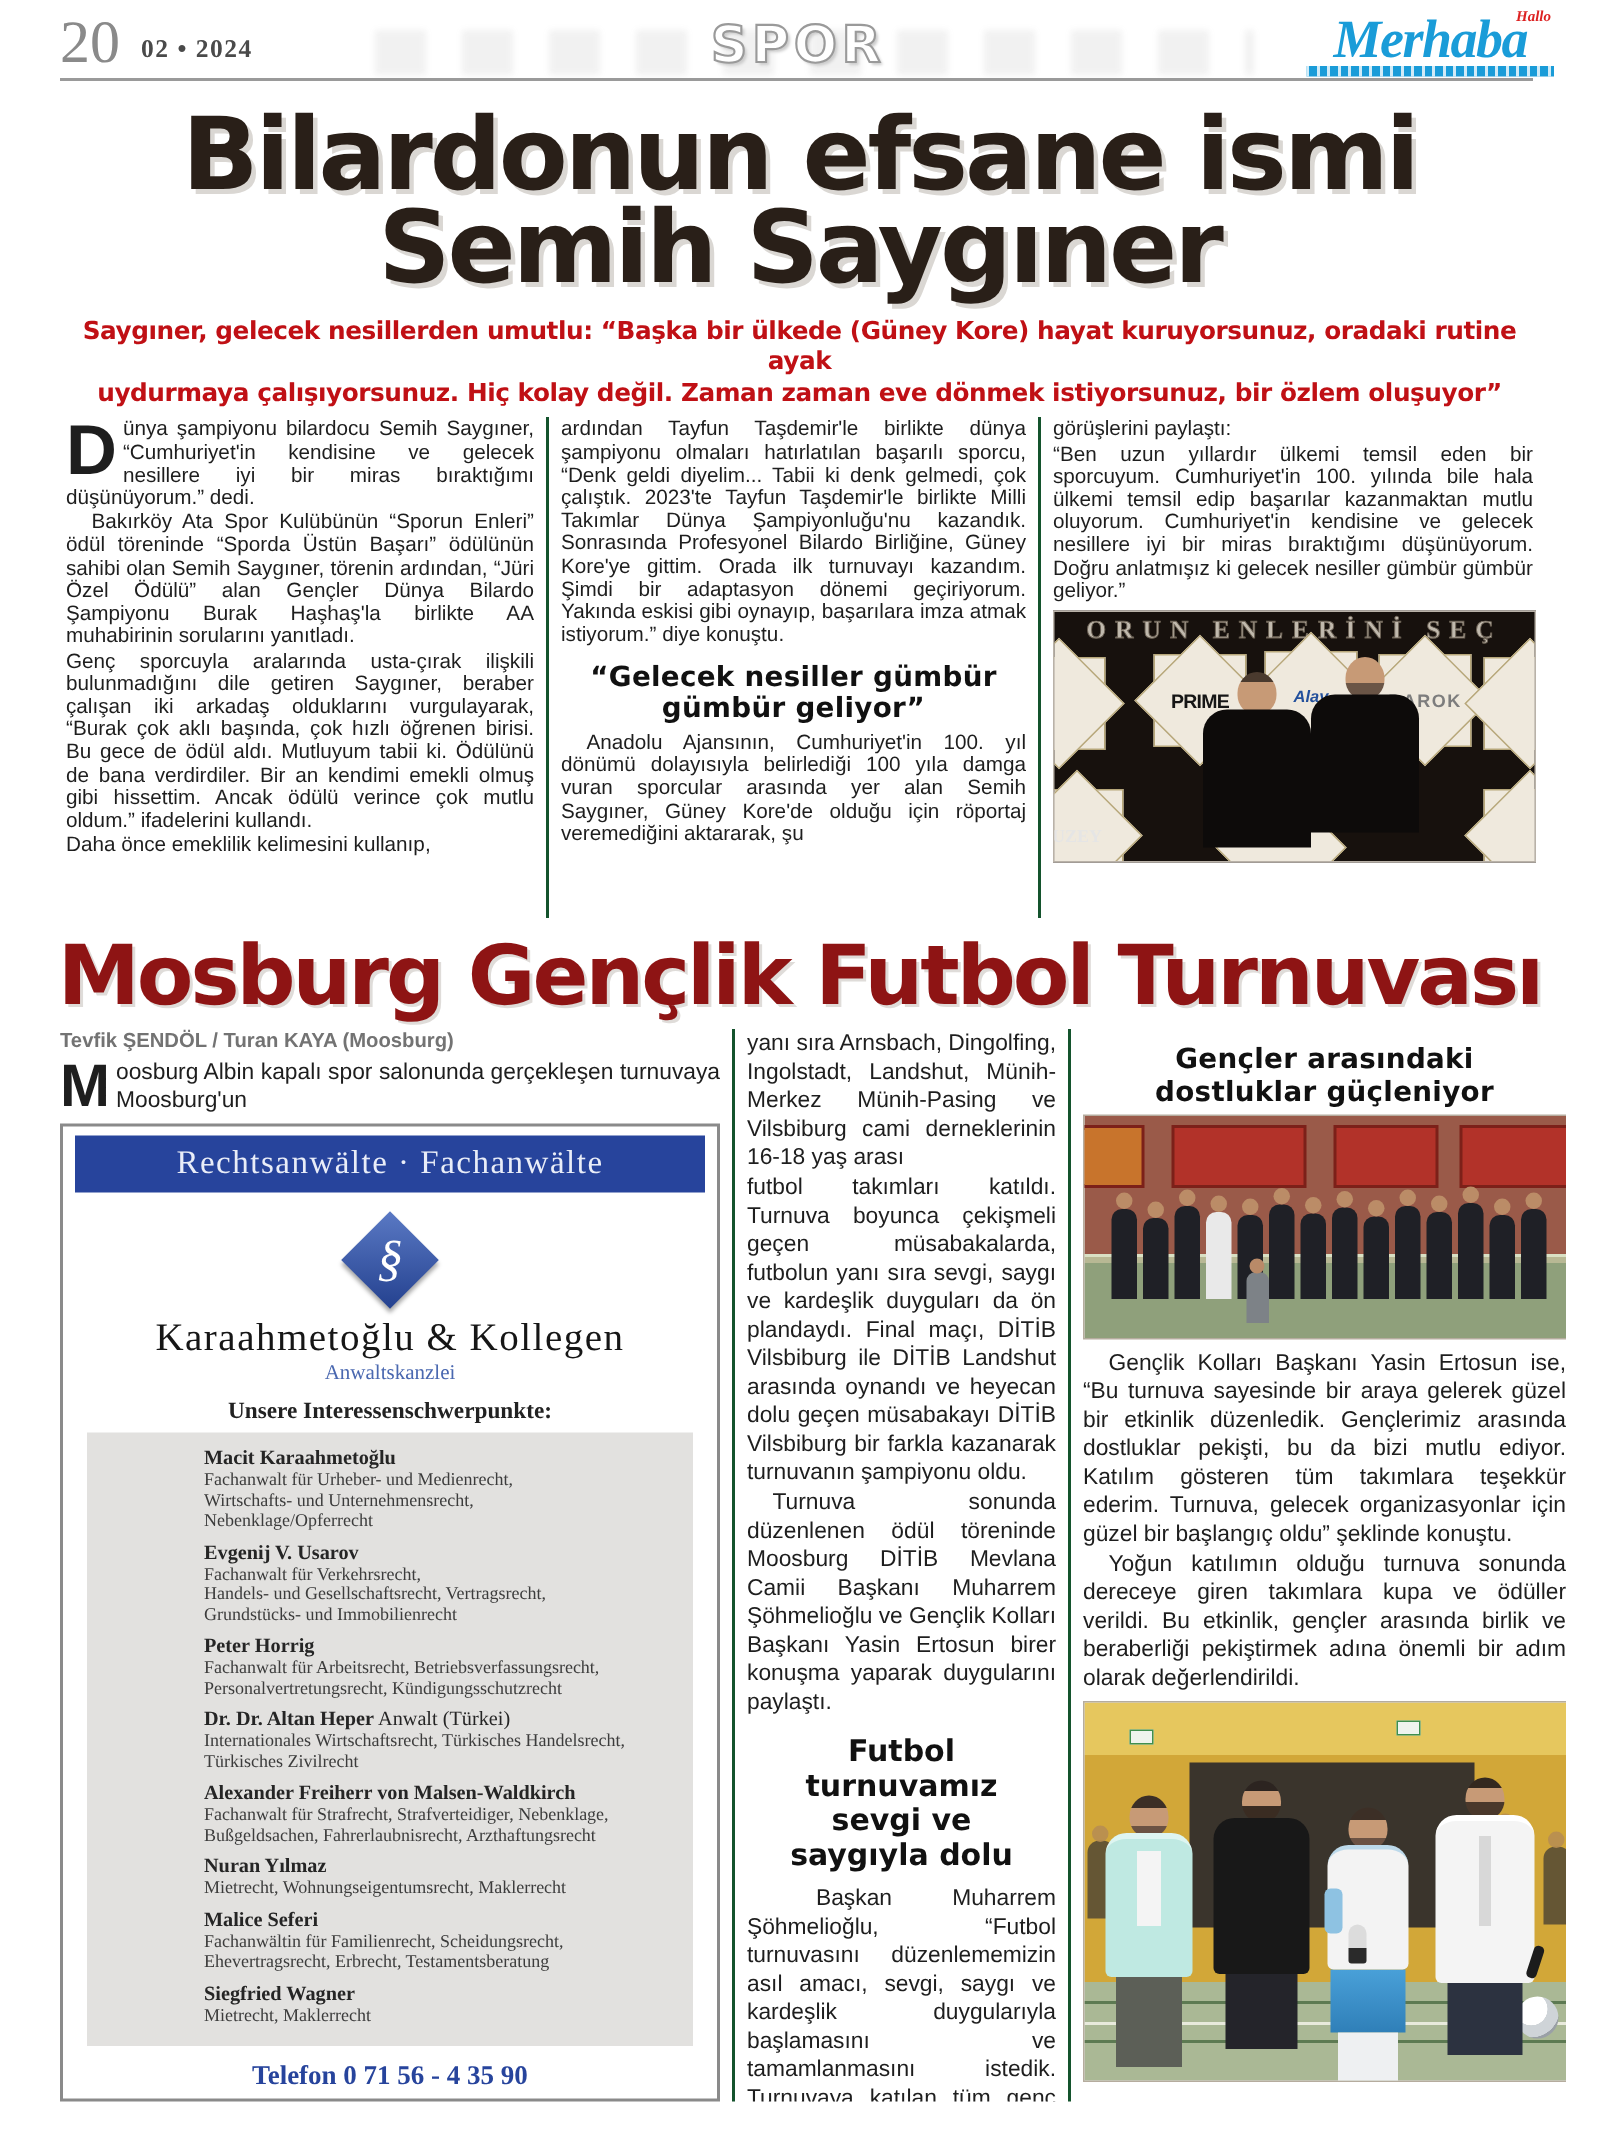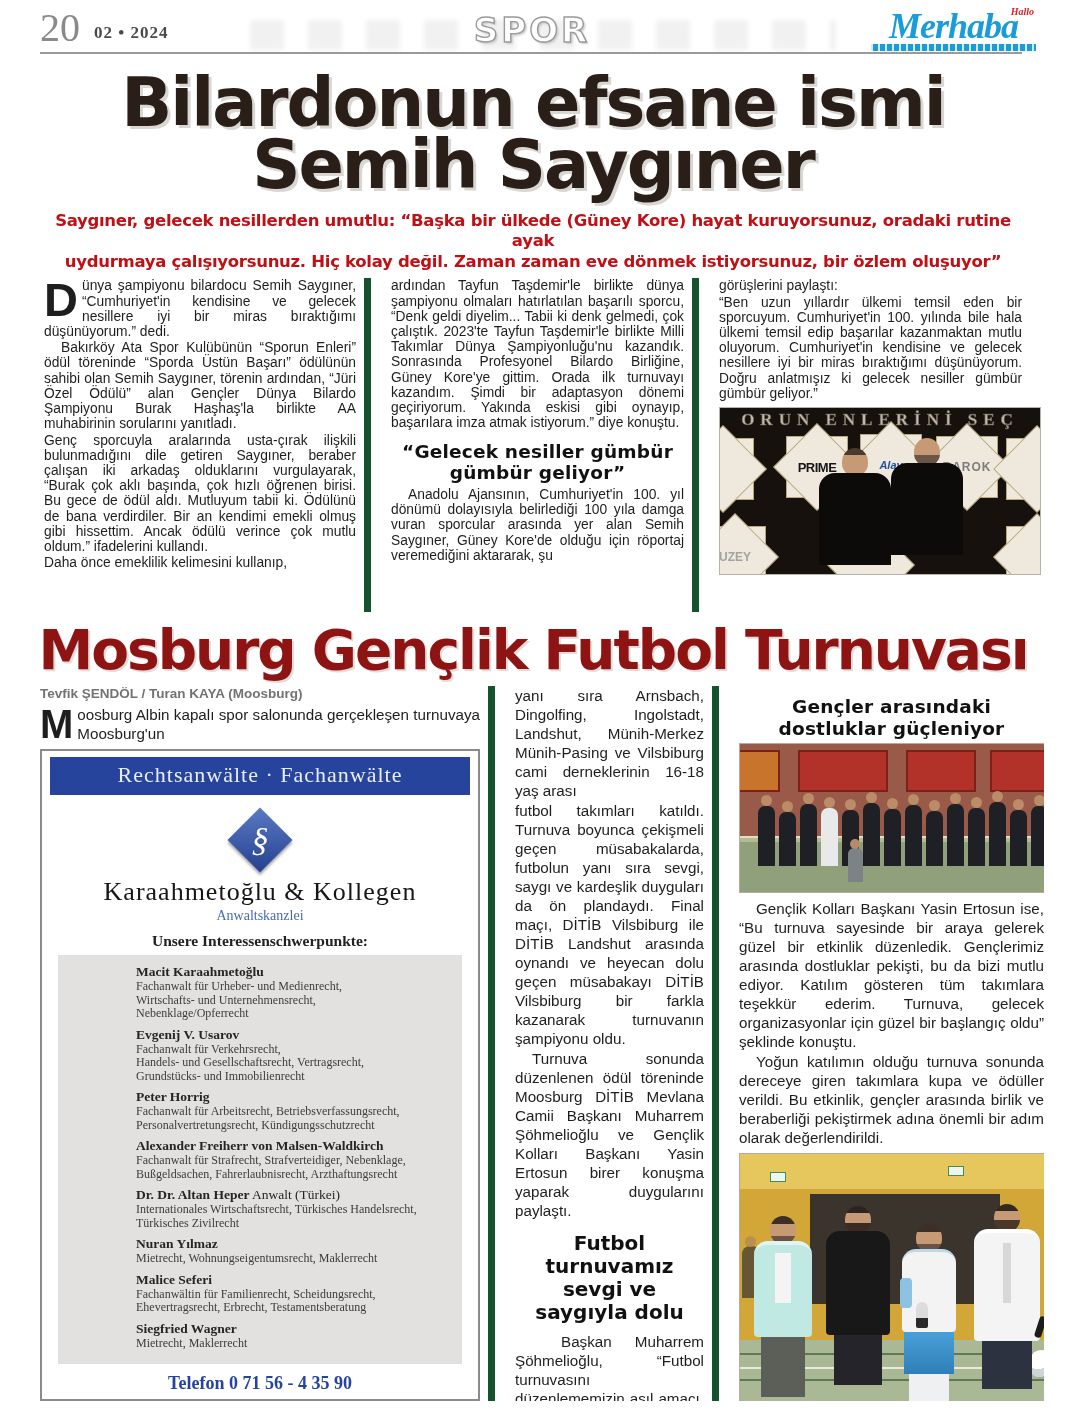--- a/index.html
+++ b/index.html
@@ -24,21 +24,21 @@
               font-size:36px;line-height:40px;color:#1a9cd8;letter-spacing:-1px;}
   .brand-bar{height:7px;background:#1a9cd8;margin-top:-2px;
              background-image:repeating-linear-gradient(90deg,rgba(255,255,255,.8) 0 2px,rgba(255,255,255,0) 2px 7px);}
   
   .h1{margin:14px 30px 0;text-align:center;font-family:"DejaVu Sans",sans-serif;font-weight:bold;
       font-size:67px;line-height:.93;letter-spacing:-2px;color:#291f18;
       text-shadow:3px 3px 0 rgba(150,140,128,.35);}
   .red-sub{margin:14px 40px 6px;text-align:center;font-weight:bold;font-size:16.5px;line-height:1.25;
       color:#c01015;font-family:"DejaVu Sans",sans-serif;letter-spacing:-.3px;}
   .cols3{display:grid;grid-template-columns:312px 320px 330px;gap:8px;padding:0 44px;height:334px;overflow:hidden;}
-  .rule{border-left:7px solid #14532d;padding-left:20px;}
+  .rule{border-left:2px solid #14532d;padding-left:8px;}
   .body{margin:0 0 1px;font-size:13.8px;line-height:15.2px;text-align:justify;color:#1e1e1e;}
   .indent{text-indent:17px;}
   .dropcap{float:left;font-size:47px;line-height:40px;font-weight:bold;padding:2px 4px 0 0;color:#1e1e1e;}
   .dropcap.m{font-size:40px;line-height:34px;}
   .inhead{margin:10px 0 4px;text-align:center;font-family:"DejaVu Sans",sans-serif;font-weight:bold;
           font-size:18.5px;line-height:1.15;color:#111;letter-spacing:.2px;}
   
   .photo1{position:relative;width:320px;height:166px;margin-top:6px;background:#17110d;
           border:1px solid #b9b2a8;overflow:hidden;}
   .p1-banner{position:absolute;top:2px;left:0;right:0;text-align:center;font-family:"Liberation Serif",serif;
@@ -46,21 +46,21 @@
           -webkit-text-stroke:.6px #6b6154;}
   .star{position:absolute;width:62px;height:62px;}
   .star::before,.star::after{content:"";position:absolute;inset:0;background:#efe9dd;border:1px solid #b7a77a;}
   .star::after{transform:rotate(45deg);}
   .star span{position:absolute;inset:0;display:flex;align-items:center;justify-content:center;
           z-index:2;font-weight:bold;}
   .s1{left:-28px;top:30px;}
   .s2{left:66px;top:28px;}  .s2 span{font-size:13px;color:#161616;letter-spacing:-.5px;}
   .s3{left:140px;top:26px;} .s3 span{font-size:11px;color:#23509c;font-style:italic;}
   .s4{left:216px;top:28px;} .s4 span{font-size:12px;color:#7d7d7d;letter-spacing:1px;}
-  .s5{left:-16px;top:118px;} .s5 span{font-size:12px;color:#a3a3a3;}
+  .s5{left:-16px;top:118px;} .s5 span{font-size:12px;color:#e5e5e5;font-family:Liberation Serif, serif;}
   .s6{left:286px;top:30px;} .s7{left:286px;top:118px;} .s8{left:120px;top:126px;}
   .person{position:absolute;width:78px;z-index:3;}
   .p-head{width:26px;height:28px;margin:0 auto;border-radius:50% 50% 45% 45%;
           background:linear-gradient(#4a3a2e 24%,#c79a76 24%);}
   .p-head.bald{background:linear-gradient(#c79a76 62%,#6a5546 62%);}
   .p-torso{width:72px;height:92px;margin:-3px auto 0;border-radius:16px 16px 0 0;background:#0d0b0a;}
   .pA{left:96px;top:40px;} .pB{left:168px;top:30px;}
   
   .h2{margin:6px 20px 2px;text-align:center;font-family:"DejaVu Sans",sans-serif;font-weight:bold;
       font-size:55px;letter-spacing:-2px;color:#8e1414;text-shadow:2px 2px 0 rgba(150,140,128,.3);}
@@ -246,28 +246,28 @@
                 <div class="ad-desc">Fachanwalt für Verkehrsrecht,
 Handels- und Gesellschaftsrecht, Vertragsrecht,
 Grundstücks- und Immobilienrecht</div>
               </div>
             <div class="ad-entry">
                 <div class="ad-name"><span>Peter Horrig</span><span class="sfx"></span></div>
                 <div class="ad-desc">Fachanwalt für Arbeitsrecht, Betriebsverfassungsrecht,
 Personalvertretungsrecht, Kündigungsschutzrecht</div>
               </div>
             <div class="ad-entry">
+                <div class="ad-name"><span>Dr. Dr. Altan Heper</span><span class="sfx"> Anwalt (Türkei)</span></div>
+                <div class="ad-desc">Internationales Wirtschaftsrecht, Türkisches Handelsrecht,
+Türkisches Zivilrecht</div>
+              </div>
+            <div class="ad-entry">
                 <div class="ad-name"><span>Alexander Freiherr von Malsen-Waldkirch</span><span class="sfx"></span></div>
                 <div class="ad-desc">Fachanwalt für Strafrecht, Strafverteidiger, Nebenklage,
 Bußgeldsachen, Fahrerlaubnisrecht, Arzthaftungsrecht</div>
-              </div>
-            <div class="ad-entry">
-                <div class="ad-name"><span>Dr. Dr. Altan Heper</span><span class="sfx"> Anwalt (Türkei)</span></div>
-                <div class="ad-desc">Internationales Wirtschaftsrecht, Türkisches Handelsrecht,
-Türkisches Zivilrecht</div>
               </div>
             <div class="ad-entry">
                 <div class="ad-name"><span>Nuran Yılmaz</span><span class="sfx"></span></div>
                 <div class="ad-desc">Mietrecht, Wohnungseigentumsrecht, Maklerrecht</div>
               </div>
             <div class="ad-entry">
                 <div class="ad-name"><span>Malice Seferi</span><span class="sfx"></span></div>
                 <div class="ad-desc">Fachanwältin für Familienrecht, Scheidungsrecht,
 Ehevertragsrecht, Erbrecht, Testamentsberatung</div>
               </div>

